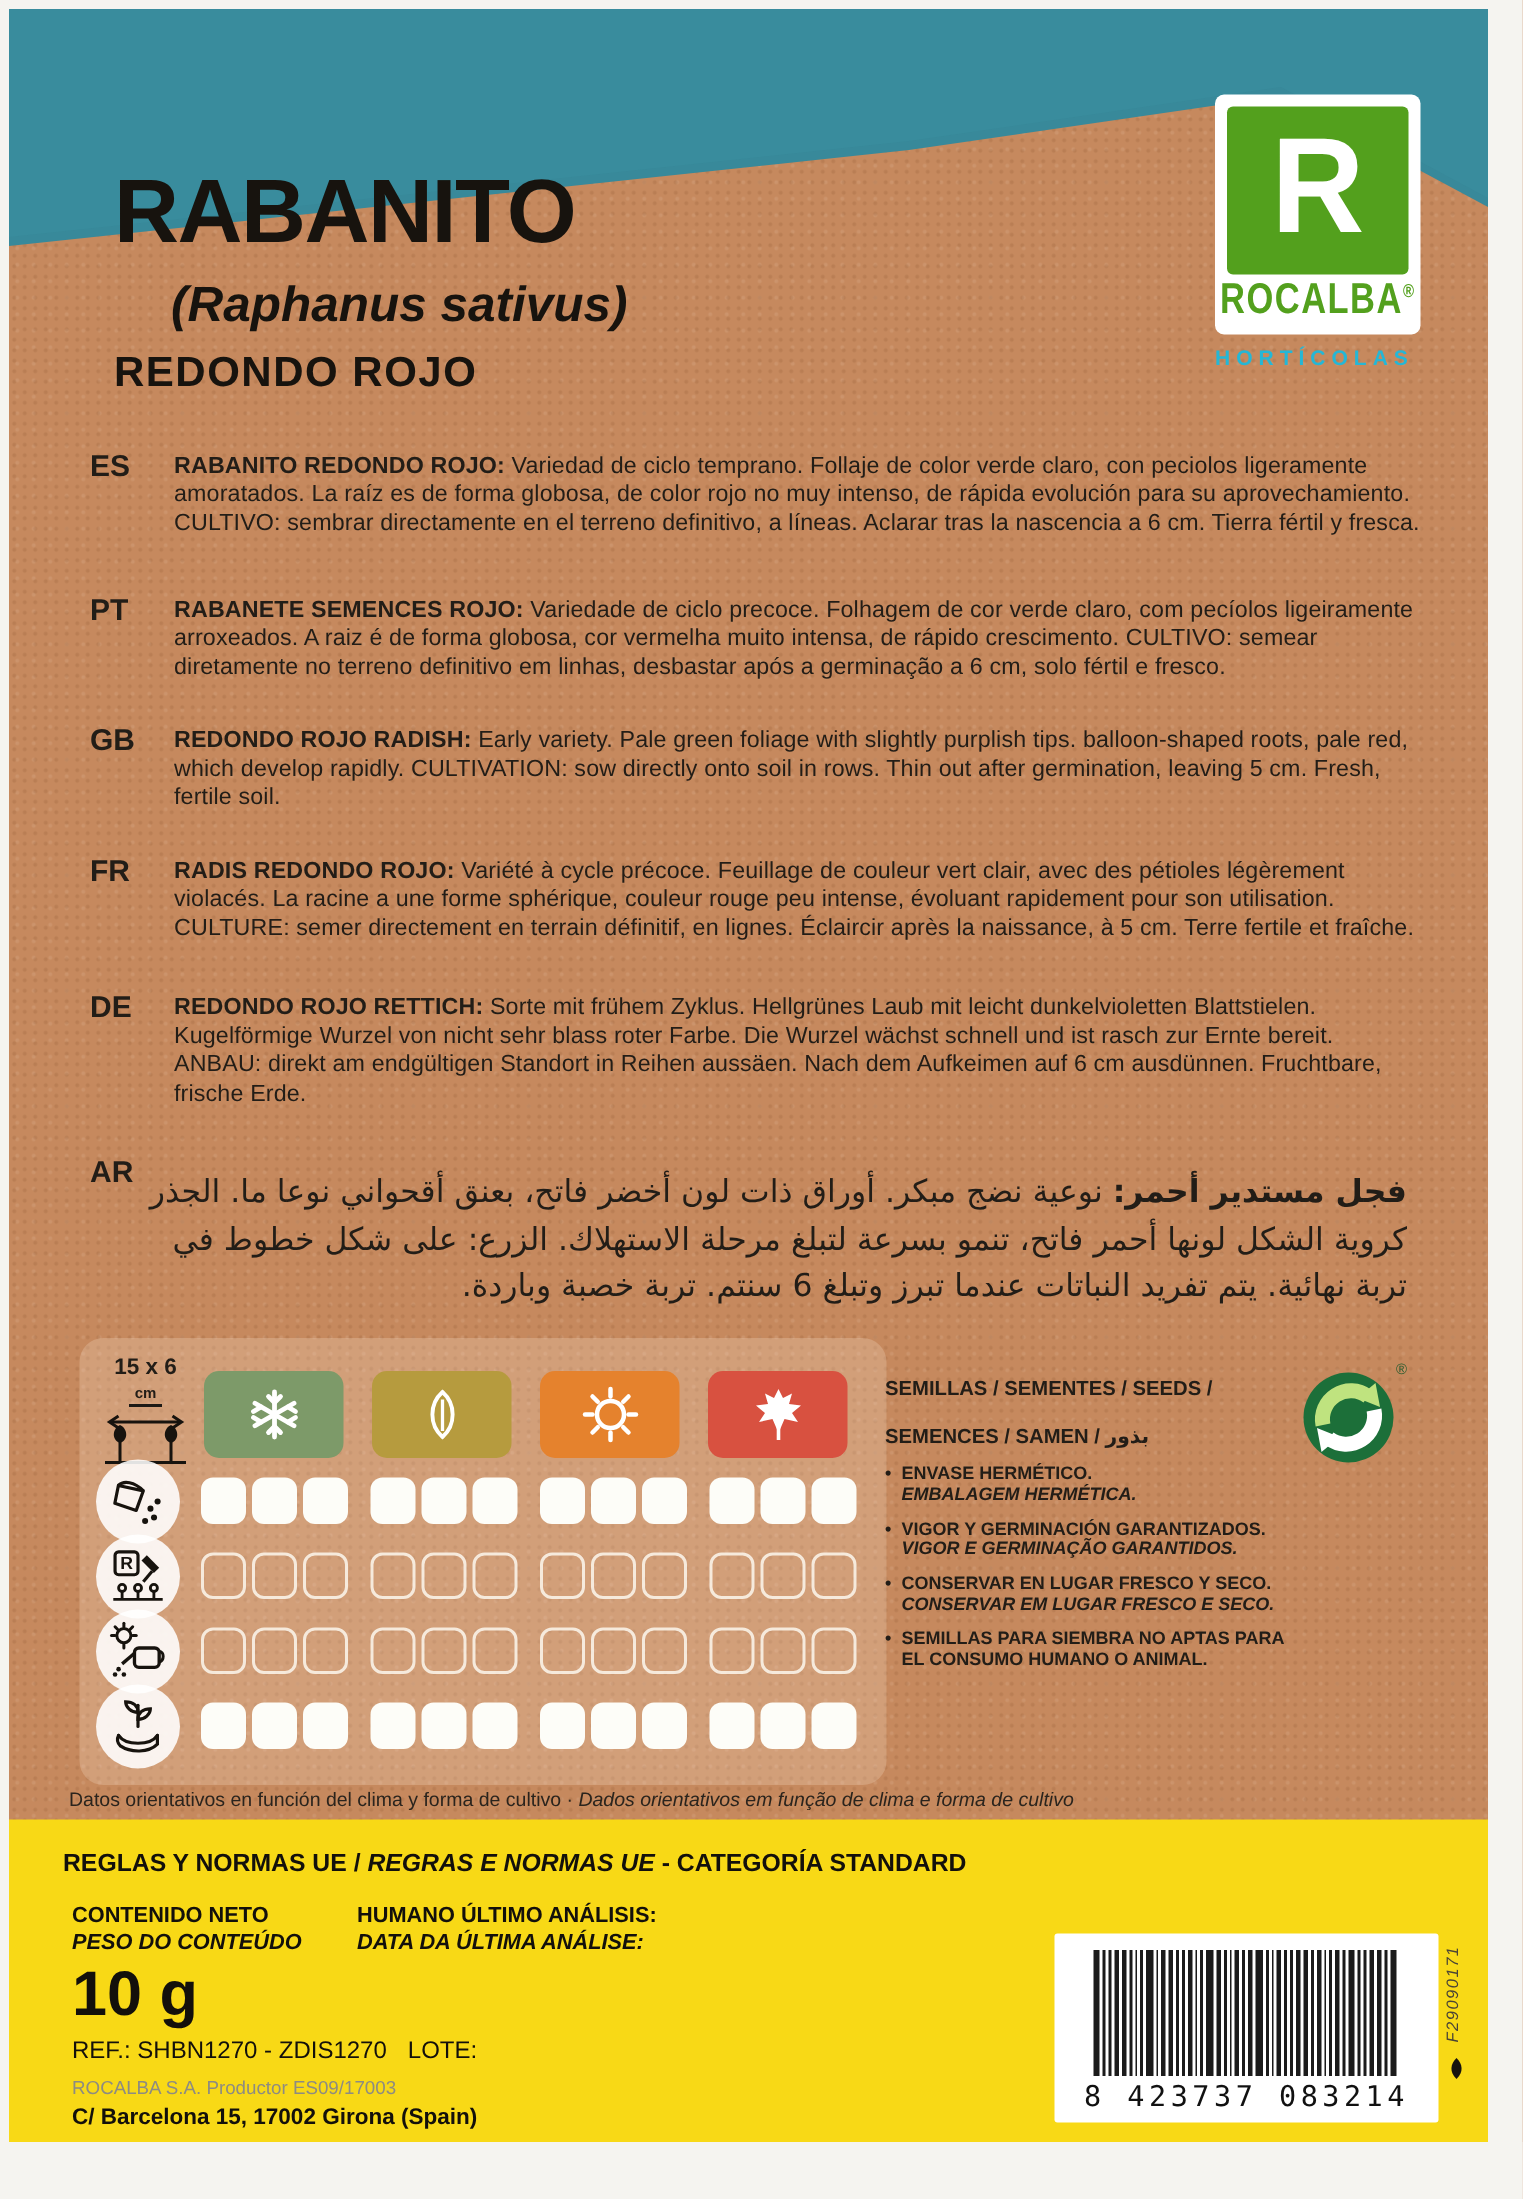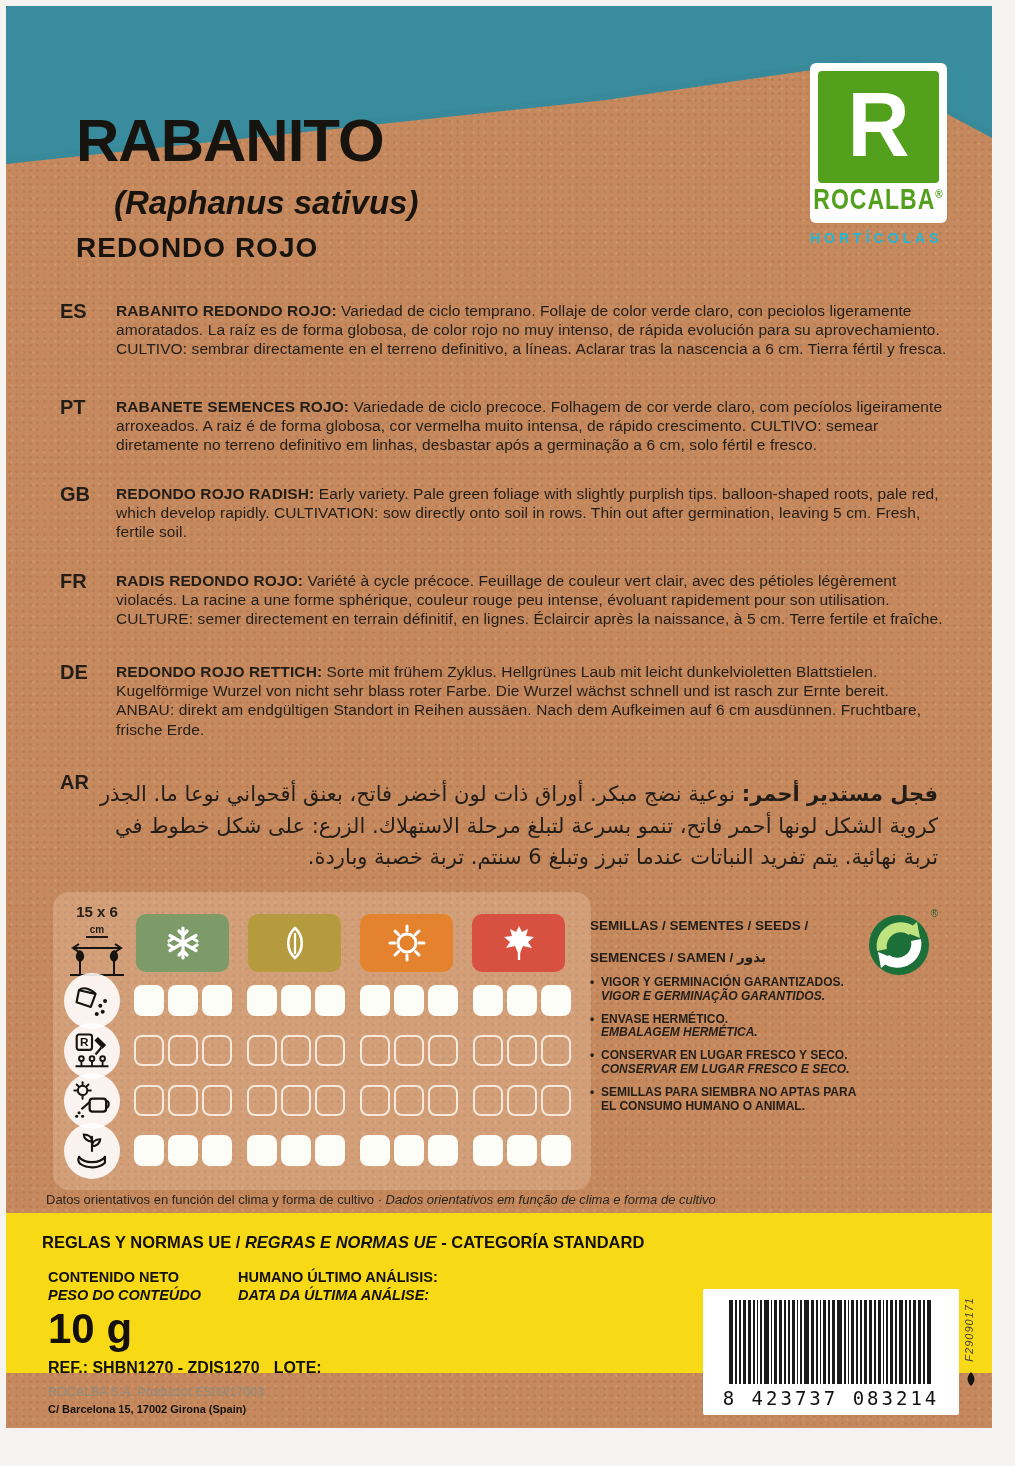--- a/index.html
+++ b/index.html
@@ -74,31 +74,31 @@
   .seeds ul{list-style:none;margin:10px 0 0 0;padding:0;}
   .seeds li{position:relative;padding-left:11px;margin-bottom:9px;font-size:12px;
     line-height:1.16;font-weight:bold;}
   .seeds li:before{content:"•";position:absolute;left:0;top:0;}
   .seeds .pt{font-style:italic;}
   .seeds span{display:block;}
   .seeds span:empty{display:none;}
   .green-dot{position:absolute;left:862px;top:908px;}
   .green-dot .reg{position:absolute;right:-8px;top:-6px;font-size:10px;color:#2a5c2f;}
   
-  .yellow{position:absolute;left:0;top:1207px;width:986px;height:160px;background:#f8d916;}
+  .yellow{position:absolute;left:0;top:1207px;width:986px;height:215px;background:#f8d916;}
   .rules{position:absolute;left:36px;top:20px;font-size:16.5px;font-weight:bold;color:#13100b;}
   .rules .pt{font-style:italic;}
   .col-label{font-size:14.5px;font-weight:bold;line-height:1.22;color:#13100b;}
   .col-label .pt{font-style:italic;}
   .net{position:absolute;left:42px;top:56px;}
   .net-value{position:absolute;left:42px;top:92px;font-size:42px;font-weight:bold;color:#13100b;}
-  .refline{position:absolute;left:42px;top:146px;font-size:16px;font-weight:bold;color:#13100b;}
+  .refline{position:absolute;left:42px;top:146px;font-size:16px;font-weight:normal;color:#13100b;}
   .refline .lote{margin-left:14px;}
   .producer{position:absolute;left:42px;top:172px;font-size:12.5px;color:#8d8b82;}
-  .address{position:absolute;left:42px;top:190px;font-size:11px;font-weight:bold;color:#13100b;}
+  .address{position:absolute;left:42px;top:190px;font-size:15px;font-weight:bold;color:#13100b;}
   .fecha{position:absolute;left:232px;top:56px;}
   .validez{position:absolute;left:458px;top:56px;}
   .barcode{position:absolute;left:697px;top:76px;width:256px;height:126px;background:#fff;
     border-radius:2px;display:flex;flex-direction:column;align-items:center;
     justify-content:flex-end;padding-bottom:6px;box-sizing:border-box;}
   .barcode-bars{display:flex;align-items:flex-end;height:84px;margin-bottom:3px;}
   .bar{background:#1b1b1b;height:100%;margin-right:2px;}
   .barcode-digits{font-family:"DejaVu Sans Mono",monospace;font-size:19px;
     letter-spacing:3px;color:#111;}
   .side-code{position:absolute;left:957px;top:84px;writing-mode:vertical-rl;
@@ -340,26 +340,26 @@
     <span>Datos orientativos en función del clima y forma de cultivo</span><span> · </span><span class="pt">Dados orientativos em função de clima e forma de cultivo</span>
   </div>
 
   <div class="seeds">
     <div class="h">
       <span>SEMILLAS / SEMENTES / SEEDS /</span><br>
       <span>SEMENCES / SAMEN / بذور</span>
     </div>
     <ul>
       <li>
+          <span>ENVASE HERMÉTICO.</span>
+          <span class="pt">EMBALAGEM HERMÉTICA.</span>
+        </li>
+      <li>
           <span>VIGOR Y GERMINACIÓN GARANTIZADOS.</span>
           <span class="pt">VIGOR E GERMINAÇÃO GARANTIDOS.</span>
-        </li>
-      <li>
-          <span>ENVASE HERMÉTICO.</span>
-          <span class="pt">EMBALAGEM HERMÉTICA.</span>
         </li>
       <li>
           <span>CONSERVAR EN LUGAR FRESCO Y SECO.</span>
           <span class="pt">CONSERVAR EM LUGAR FRESCO E SECO.</span>
         </li>
       <li>
           <span>SEMILLAS PARA SIEMBRA NO APTAS PARA EL CONSUMO HUMANO O ANIMAL.</span>
         </li>
     </ul>
   </div>

